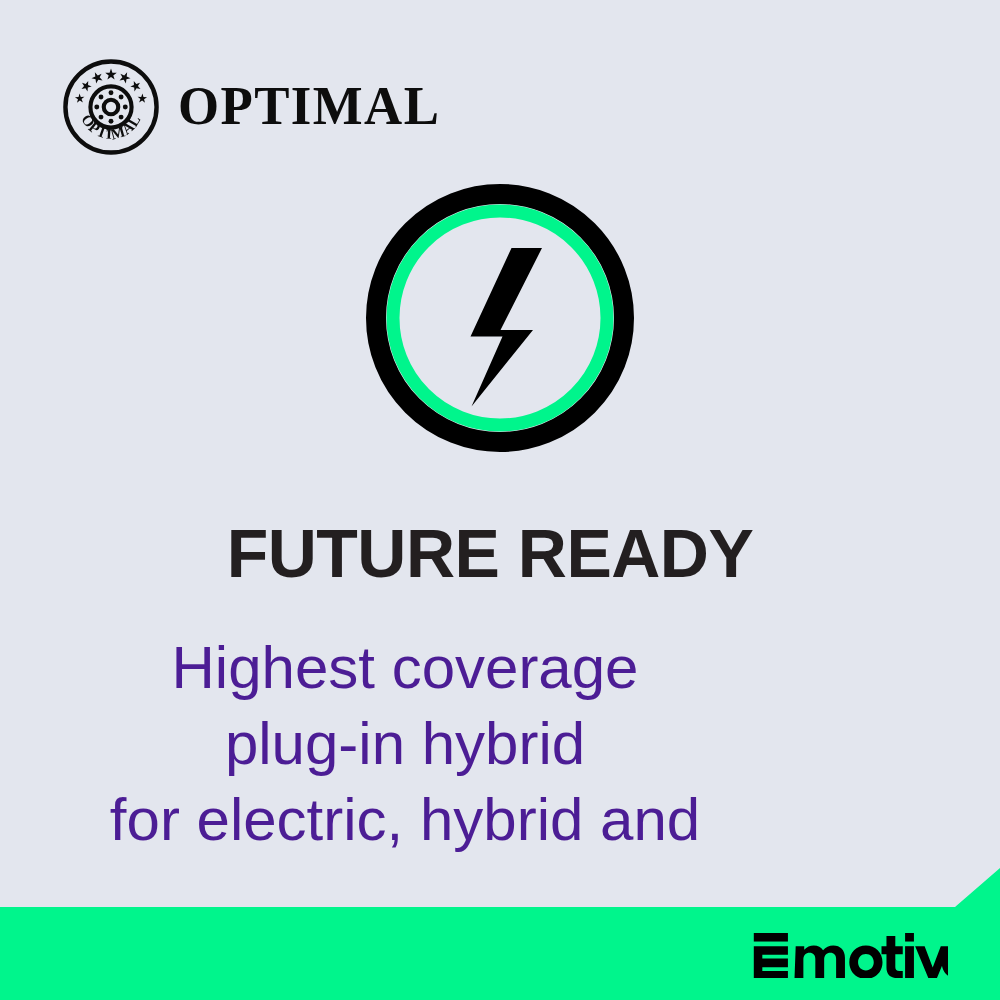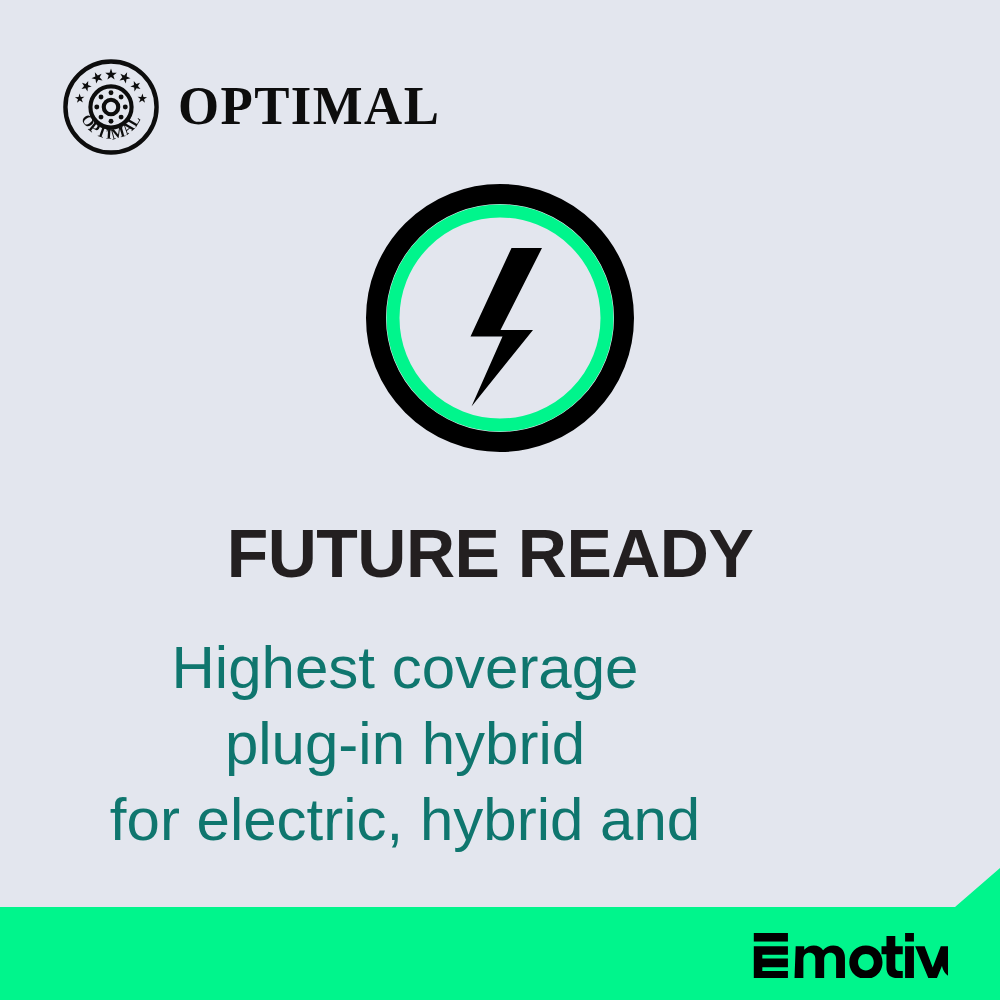--- a/index.html
+++ b/index.html
@@ -79,21 +79,21 @@
   #subhead {
     position: absolute;
     left: 0;
     top: 630px;
     width: 810px;
     text-align: center;
     font-family: "Liberation Sans", sans-serif;
     font-weight: 400;
     font-size: 60px;
     line-height: 76px;
-    color: #0f766e;
+    color: #4c1d95;
   }
   #subhead .sub-line {
     display: block;
     white-space: nowrap;
   }
 
   
   #footer-bar {
     position: absolute;
     left: 0;

